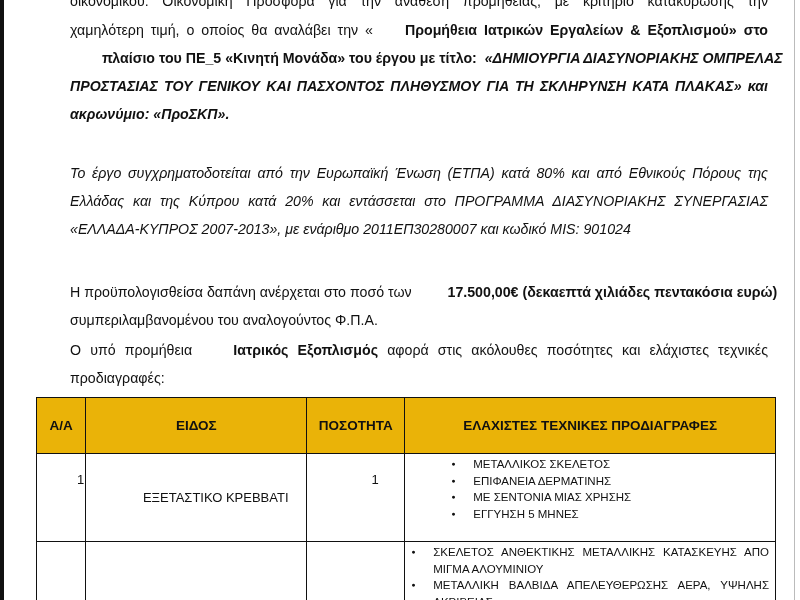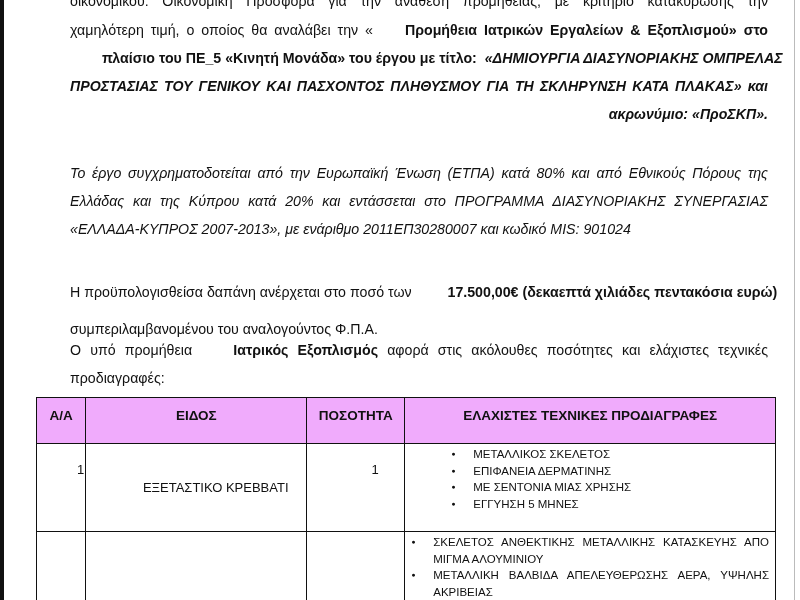--- a/index.html
+++ b/index.html
@@ -12,29 +12,29 @@
   .left-bar { position: absolute; left: 0; top: 0; width: 4px; height: 600px; background: #111; }
   .right-line { position: absolute; left: 794px; top: 0; width: 1px; height: 600px; background: #bbb; }
   .page { position: absolute; left: 70px; top: 0; width: 698px; }
   .line {
     position: absolute; left: 0; width: 698px;
     font-size: 14.2px; line-height: 20px; white-space: nowrap;
   }
   .justify { text-align: justify; text-align-last: justify; }
   .b { font-weight: bold; padding-left: 32px; }
   .i { font-style: italic; }
-  .bi { font-weight: bold; font-style: italic; text-align: right; }
+  .bi { font-weight: bold; font-style: italic; }
 
   table.spec {
     position: absolute; left: 36px; top: 397px; width: 740px;
     border-collapse: collapse; font-size: 13px;
   }
   table.spec th {
-    background: #f0abfc; font-weight: bold; height: 34px; vertical-align: top;
-    padding-top: 10px; border: 1.5px solid #111; font-size: 13.5px;
+    background: #eab308; font-weight: bold; height: 34px; vertical-align: top;
+    padding-top: 20px; border: 1.5px solid #111; font-size: 13.5px;
   }
   table.spec td { border: 1.5px solid #111; vertical-align: middle; text-align: center; }
   table.spec tr.r1 td { height: 68px; padding-left: 40px; }
   table.spec tr.r2 td { height: 110px; vertical-align: bottom; padding-bottom: 6px; }
   table.spec td.spec-cell { text-align: left; vertical-align: top; padding: 2px 6px 0 0; }
   table.spec tr.r1 td.aa, table.spec tr.r1 td.qty { vertical-align: top; padding-top: 18px; }
   table.spec tr.r2 td { border-top: 1px solid #999; }
   ul.bul { margin: 0; padding-left: 28px; list-style: none; }
   ul.bul li { position: relative; font-size: 11.5px; line-height: 16.5px; text-align: justify; }
   ul.bul li::before { content: "\25CF"; position: absolute; left: -22px; font-size: 7px; top: 0; }
@@ -60,21 +60,21 @@
   <div class="line justify bi" style="top:76px;">ΠΡΟΣΤΑΣΙΑΣ ΤΟΥ ΓΕΝΙΚΟΥ ΚΑΙ ΠΑΣΧΟΝΤΟΣ ΠΛΗΘΥΣΜΟΥ ΓΙΑ ΤΗ ΣΚΛΗΡΥΝΣΗ ΚΑΤΑ ΠΛΑΚΑΣ» και</div>
   <div class="line bi" style="top:104px;">ακρωνύμιο: «ΠροΣΚΠ».</div>
 
   <div class="line justify i" style="top:163px;">Το έργο συγχρηματοδοτείται  από την Ευρωπαϊκή Ένωση (ΕΤΠΑ) κατά 80% και από Εθνικούς Πόρους της</div>
   <div class="line justify i" style="top:191px;">Ελλάδας και της Κύπρου κατά 20% και εντάσσεται στο ΠΡΟΓΡΑΜΜΑ ΔΙΑΣΥΝΟΡΙΑΚΗΣ ΣΥΝΕΡΓΑΣΙΑΣ</div>
   <div class="line i" style="top:219px;">«ΕΛΛΑΔΑ-ΚΥΠΡΟΣ 2007-2013», με ενάριθμο 2011ΕΠ30280007 και κωδικό MIS: 901024</div>
 
   <div class="line justify" style="top:282px;">
     <span>Η προϋπολογισθείσα δαπάνη ανέρχεται στο ποσό των </span><span class="b">17.500,00€ (δεκαεπτά χιλιάδες πεντακόσια ευρώ)</span>
   </div>
-  <div class="line" style="top:319px;">συμπεριλαμβανομένου του αναλογούντος Φ.Π.Α.</div>
+  <div class="line" style="top:310px;">συμπεριλαμβανομένου του αναλογούντος Φ.Π.Α.</div>
 
   <div class="line justify" style="top:340px;">
     <span>Ο υπό προμήθεια </span><span class="b">Ιατρικός Εξοπλισμός</span><span> αφορά στις ακόλουθες ποσότητες και ελάχιστες τεχνικές</span>
   </div>
   <div class="line" style="top:368px;">προδιαγραφές:</div>
 </div>
 
 <table class="spec">
   <thead>
     <tr>

